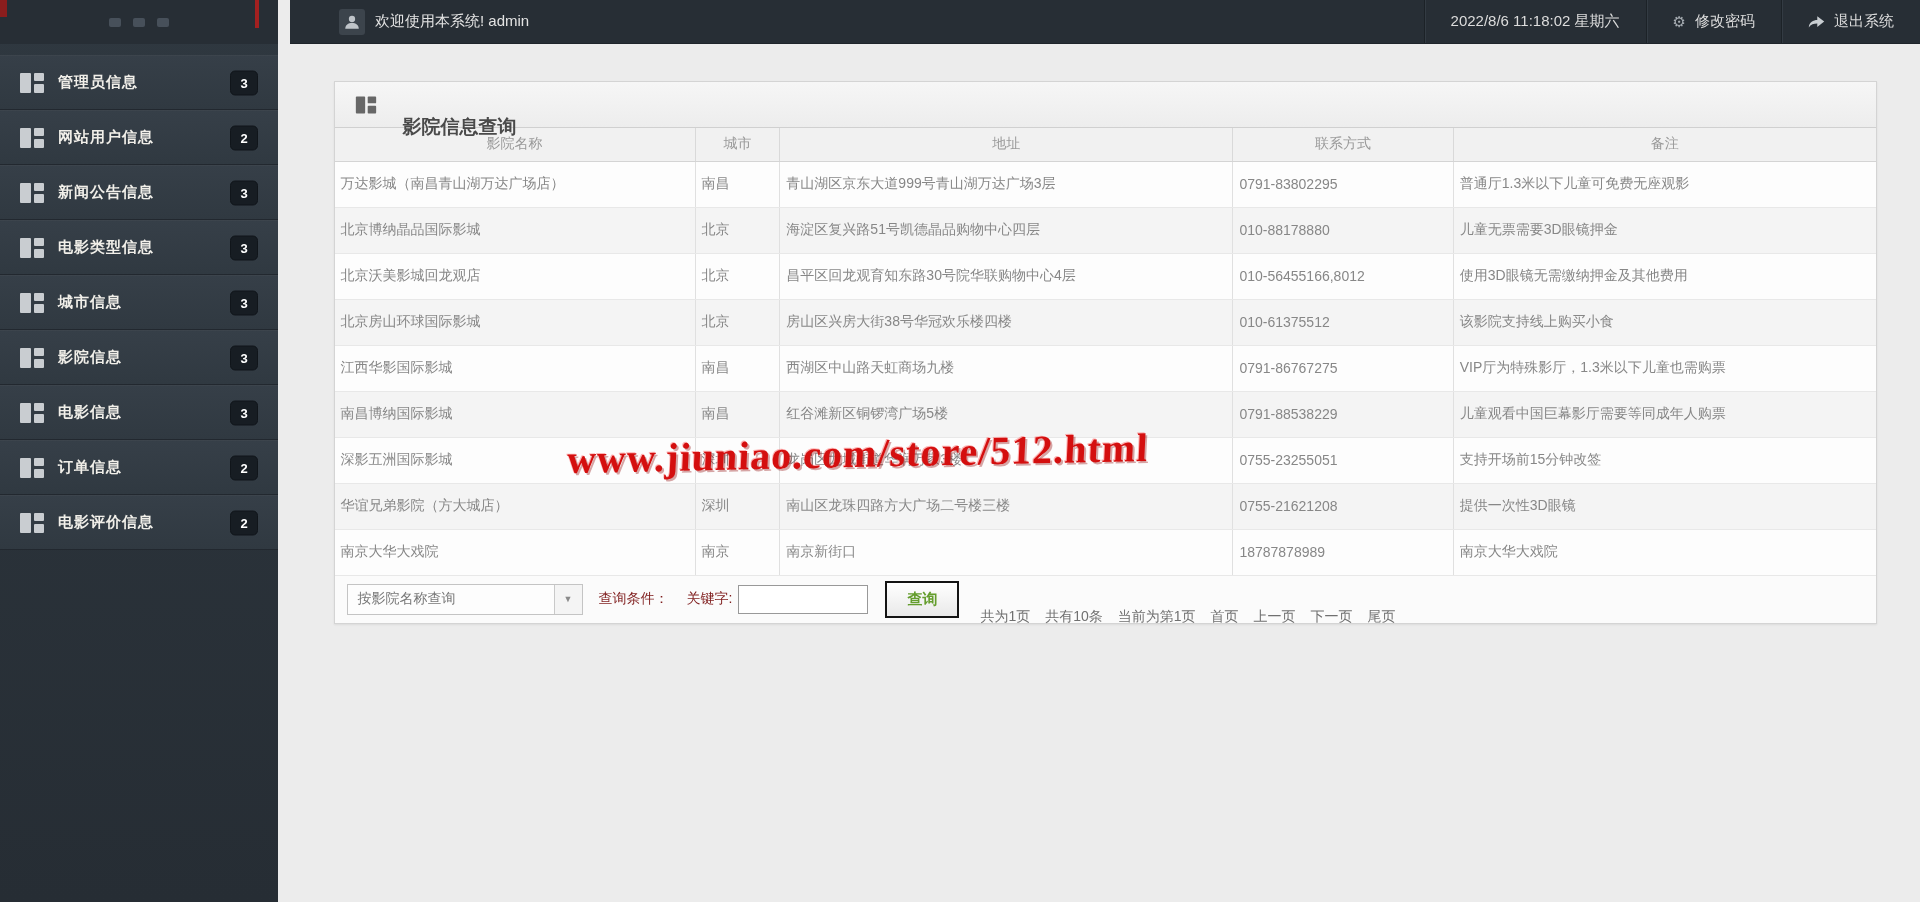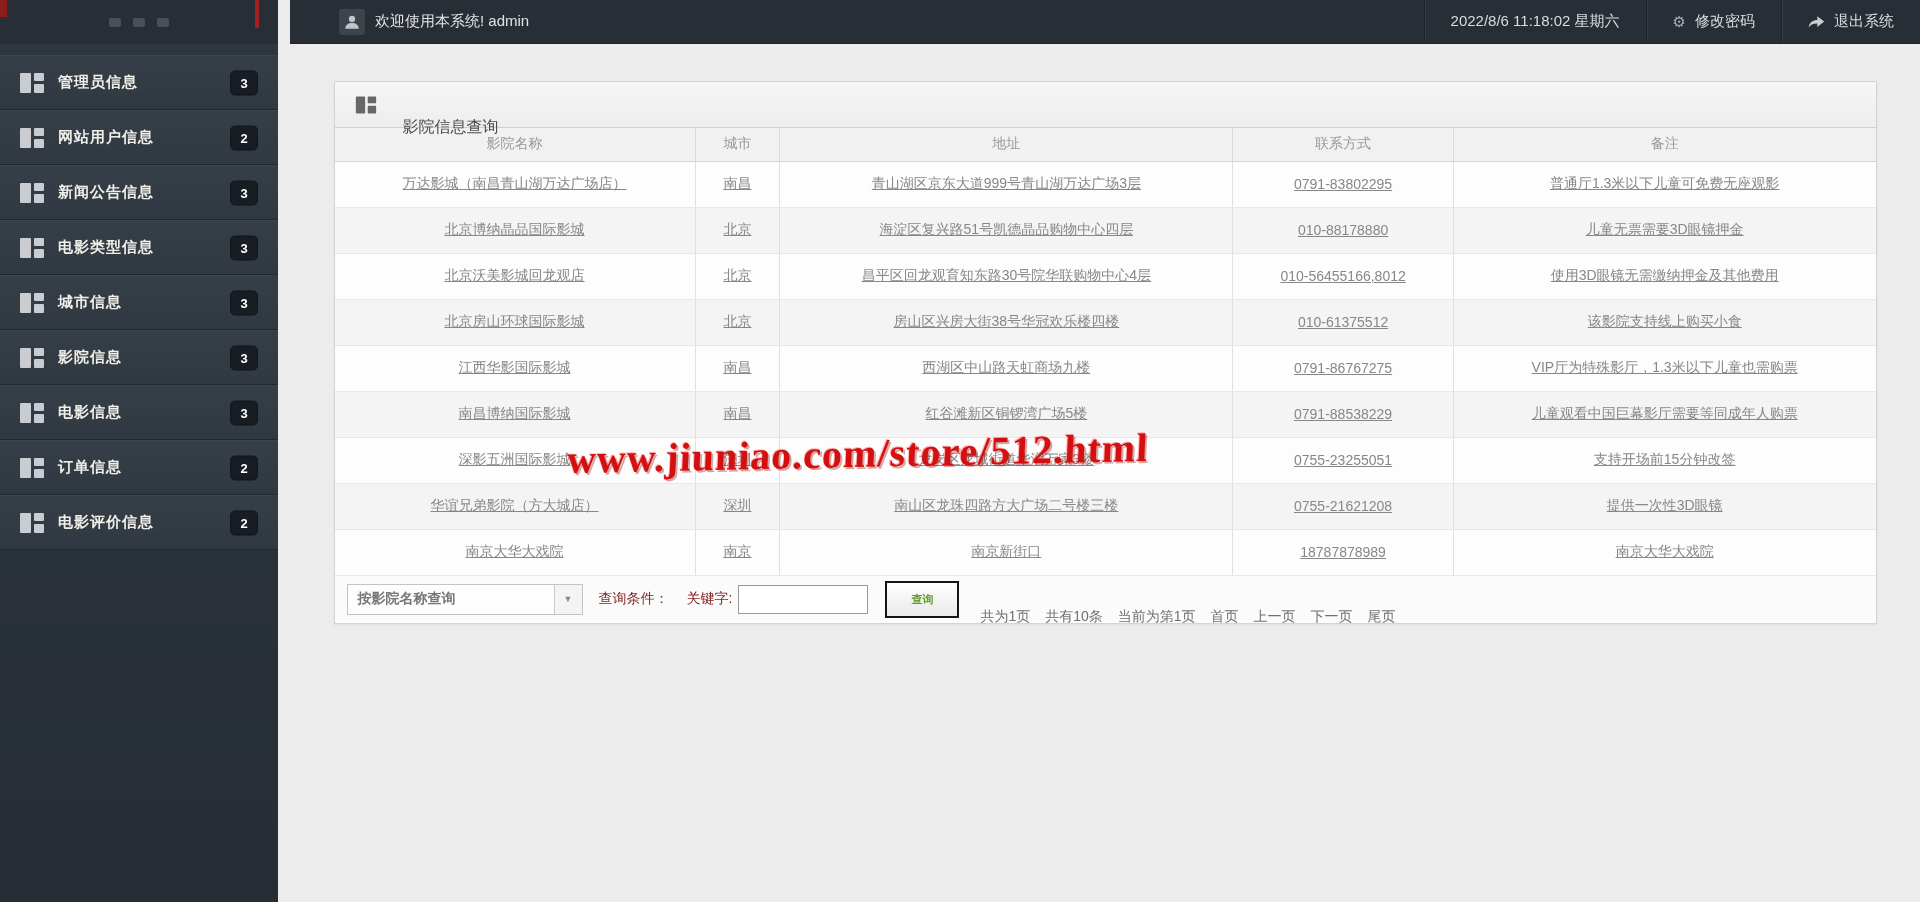--- a/index.html
+++ b/index.html
@@ -36,43 +36,43 @@
   .tb-sec.btn { cursor:pointer; gap:9px; }
   .gear { font-size:15px; color:#a7adb3; line-height:1; }
   .arrow-ic svg { width:17px; height:14px; display:block; }
 
   
   .content { flex:1; position:relative; background:#ececec; }
   .panel { width:1543px; margin:37px auto 0; background:#fbfbfb; border:1px solid #d4d4d4; box-shadow:0 1px 2px rgba(0,0,0,0.07); }
   .panel-head { height:46px; display:flex; align-items:center; padding:0 20px;
     background:linear-gradient(#f6f6f6,#ededed); border-bottom:1px solid #d0d0d0; }
   .ph-icon { width:22px; height:22px; color:#676767; }
-  .ph-title { margin-left:26px; color:#4a4a4a; font-size:16px; font-weight:normal;margin-top:45px; }
+  .ph-title { margin-left:26px; color:#4a4a4a; font-size:19px; font-weight:bold;margin-top:45px; }
 
   table.tbl { width:100%; border-collapse:collapse; table-layout:fixed; }
   .tbl th { height:33px; background:#f1f1f1; color:#999999; font-weight:normal; font-size:14px;
     border-bottom:1px solid #d4d4d4; border-left:1px solid #d9d9d9; }
   .tbl th:first-child { border-left:none; }
-  .tbl td { height:46px; text-align:center; color:#878787; font-size:14px;
+  .tbl td { height:46px; color:#878787; font-size:14px;
     border-bottom:1px solid #e8e8e8; border-left:1px solid #e0e0e0;
-    overflow:hidden; white-space:nowrap; text-overflow:ellipsis; padding:0 6px;text-decoration:underline; }
+    overflow:hidden; white-space:nowrap; text-overflow:ellipsis; padding:0 6px; }
   .tbl td:first-child { border-left:none; }
   .tbl tr:nth-child(odd)  td { background:#fdfdfd; }
   .tbl tr:nth-child(even) td { background:#f4f4f4; }
 
   .querybar { height:47px; display:flex; align-items:center; padding:0 12px; background:#fbfbfb; }
   .select { width:236px; height:31px; background:#fdfdfd; border:1px solid #c4c4c4; display:flex; align-items:center; cursor:pointer; }
-  .sel-val { flex:1; padding-left:10px; color:#777; font-size:14px;font-weight:bold; }
+  .sel-val { flex:1; padding-left:10px; color:#777; font-size:14px; }
   .sel-arrow { width:28px; align-self:stretch; border-left:1px solid #c9c9c9; display:flex; align-items:center; justify-content:center;
     color:#8a8a8a; font-size:9px; background:#f4f4f4; }
   .qlabel { margin-left:16px; color:#7f1d1d; font-size:14px; }
   .qlabel.kw { margin-left:18px; }
   .kw-input { margin-left:6px; width:130px; height:29px; border:1px solid #999; background:#fff; font-size:14px; padding:0 5px; outline:none; }
   .search-btn { margin-left:17px; width:74px; height:37px; border:2px solid #141414;
-    background:linear-gradient(#ffffff,#e9e9e9); color:#649d2d; font-size:11px; font-weight:bold; cursor:pointer; }
+    background:linear-gradient(#ffffff,#e9e9e9); color:#649d2d; font-size:15px; font-weight:bold; cursor:pointer; }
   .pager { margin-left:21px; display:flex; gap:15px; color:#707070; font-size:14px;margin-top:36px; }
   .pager .plink { cursor:pointer; }
 
   
   .watermark { position:absolute; left:277px; top:386px; z-index:5; pointer-events:none;
     font-family:"Liberation Serif","DejaVu Serif",serif; font-weight:bold; font-size:40px; letter-spacing:1px;
     color:#d40f0f; transform:rotate(-1.2deg) skewX(-4deg);
     text-shadow:2px 2px 0 rgba(140,0,0,0.35), -1px -1px 0 rgba(255,120,120,0.55); }
   .artifact-a { position:absolute; left:0; top:0; width:7px; height:17px; background:#8b1d1d; z-index:6; }
   .artifact-b { position:absolute; left:255px; top:0; width:4px; height:28px; background:#a32020; z-index:6; }

